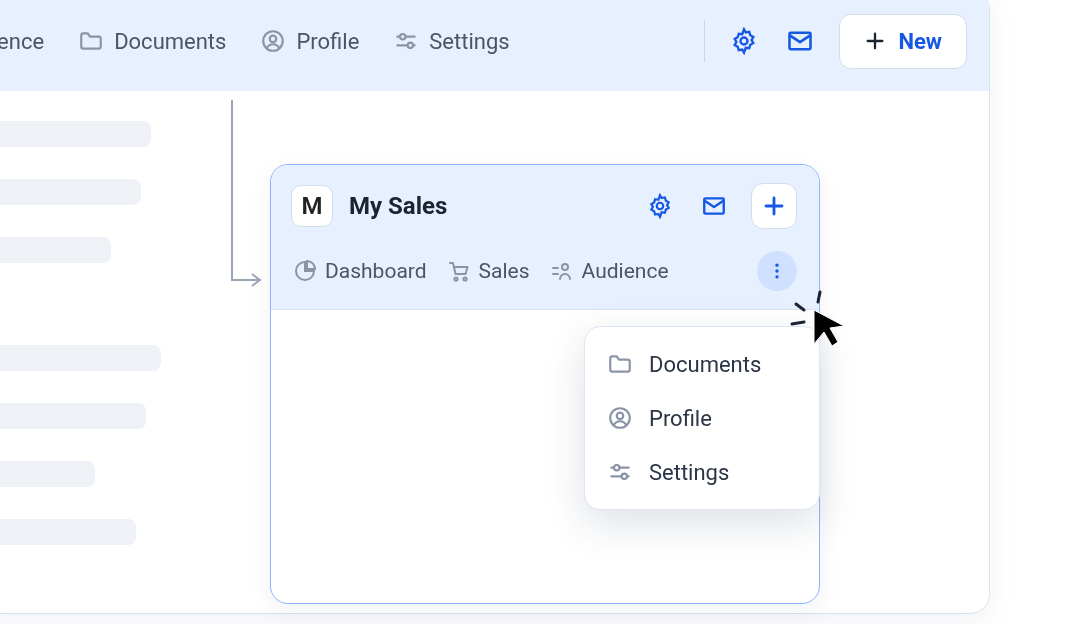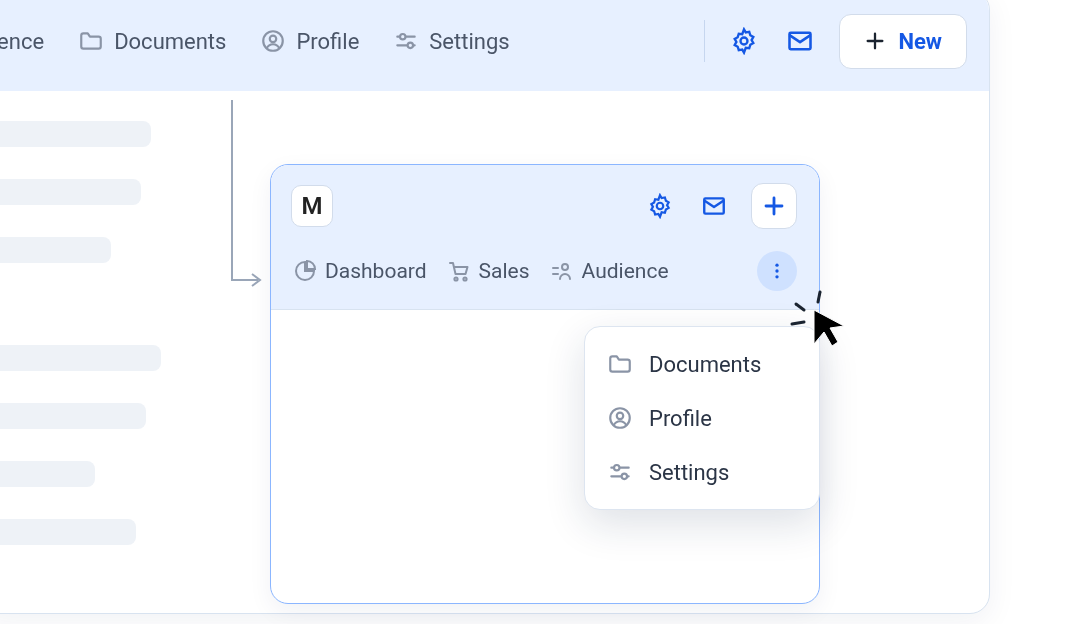--- a/index.html
+++ b/index.html
@@ -280,20 +280,21 @@
 <div class="arrow">
   <svg width="60" height="200" viewBox="0 0 60 200">
     <path d="M10 0 L10 180 L36 180" fill="none" stroke="#9aa6b8" stroke-width="2"></path>
     <path d="M30 174 L38 180 L30 186" fill="none" stroke="#9aa6b8" stroke-width="2"></path>
   </svg>
 </div>
 
 <div class="inner-window">
   <div class="inner-titlebar">
     <div class="inner-logo">M</div>
+    <div class="inner-title">My Sales</div>
     <div class="inner-title-right">
       <div class="icon-btn">
         <span>
           <svg viewBox="0 0 24 24" width="26" height="26" fill="none" stroke="#1558e4" stroke-width="2">
               <circle cx="12" cy="12" r="3"></circle>
               <path d="M12 2l1.5 2.6 3-0.4 0.9 2.9 2.6 1.5-1.5 2.6 1.5 2.6-2.6 1.5-0.9 2.9-3-0.4L12 22l-1.5-2.6-3 0.4-0.9-2.9L4 15.4l1.5-2.6L4 10.2l2.6-1.5 0.9-2.9 3 0.4L12 2z"></path>
             </svg>
         </span>
       </div>
       <div class="icon-btn">

